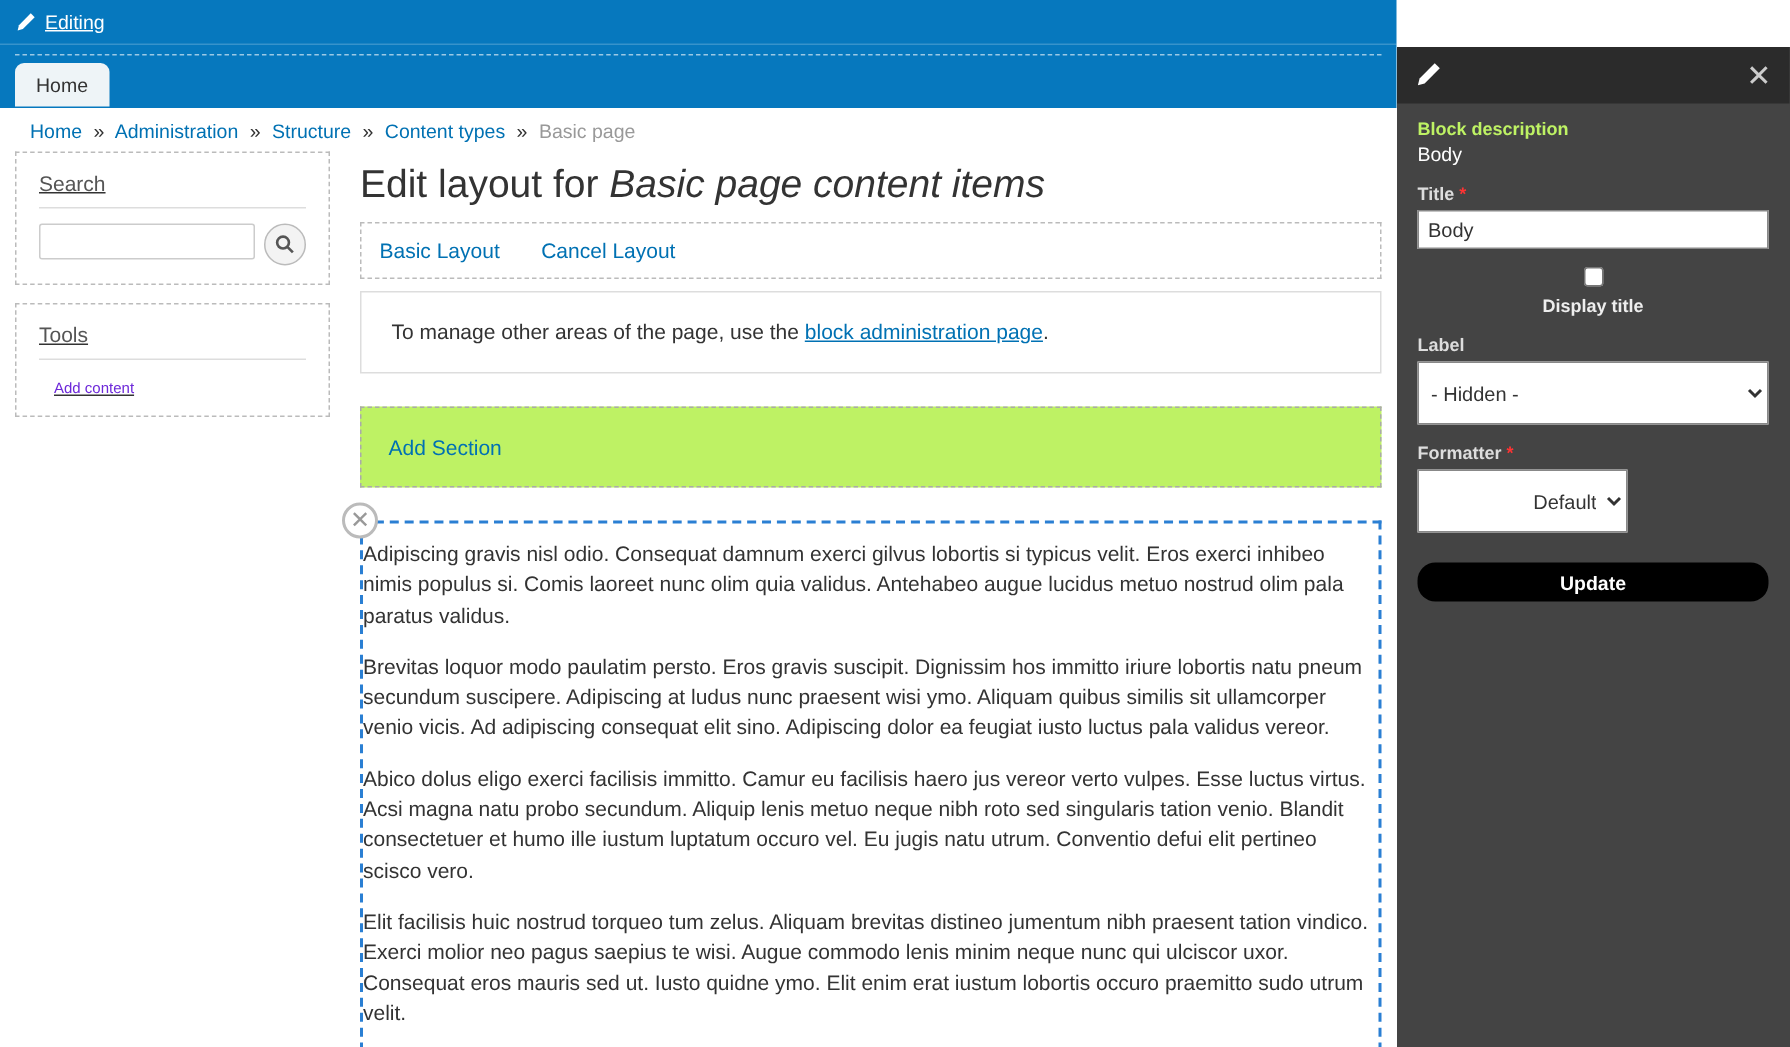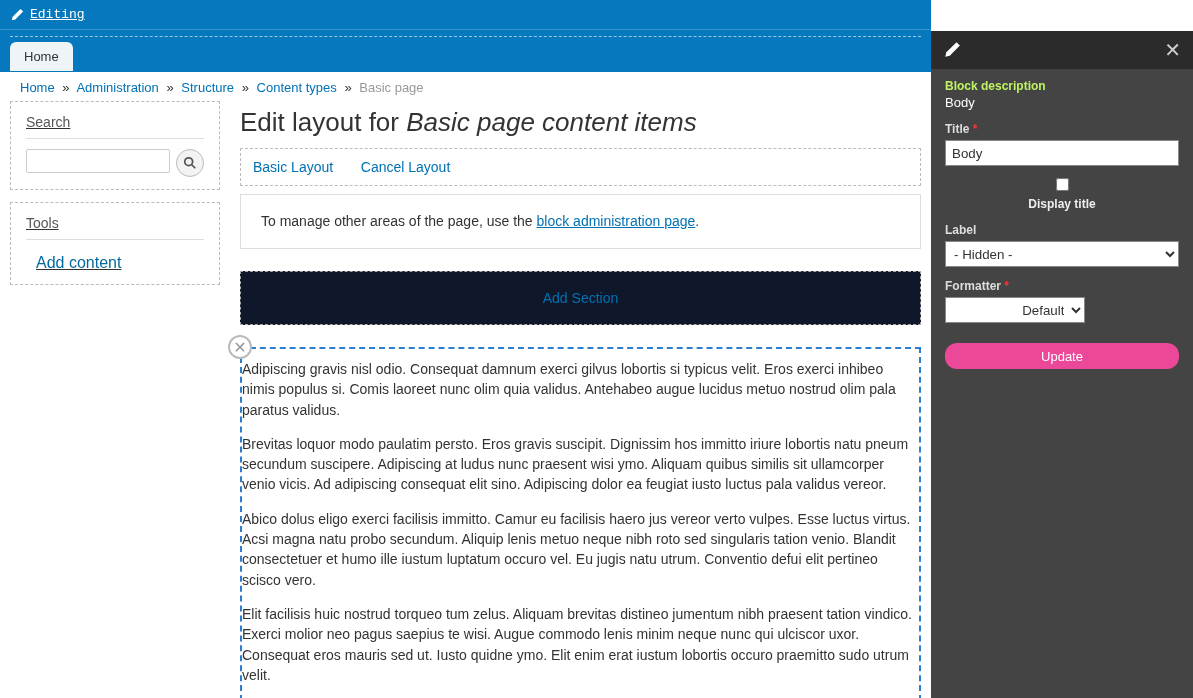--- a/index.html
+++ b/index.html
@@ -1,76 +1,76 @@
 <!DOCTYPE html>
 <html><head>
 <meta charset="utf-8">
 <style>
 * { box-sizing: border-box; margin: 0; padding: 0; }
 body { font-family: Arial, Helvetica, sans-serif; font-size: 13px; color: #333; background: #fff; }
 a { color: #0071b3; text-decoration: none; }
 
 .top-toolbar { background: #0678be; height: 30px; display: flex; align-items: center; padding: 0 10px; border-bottom: 1px solid rgba(255,255,255,0.2); }
-.editing-link { color: #fff; text-decoration: underline; font-size: 13px; display: flex; align-items: center; gap: 6px; font-family: Liberation Mono, monospace; }
+.editing-link { color: #fff; text-decoration: underline; font-size: 13px; display: flex; align-items: center; gap: 6px; }
 .pencil-svg { width: 14px; height: 14px; }
 
 .nav-bar { background: #0678be; height: 42px; display: flex; align-items: center; padding: 0 10px; position: relative; }
 .nav-bar::before { content: ""; position: absolute; top: 0; left: 10px; right: 10px; height: 6px; border-bottom: 1px dashed rgba(255,255,255,0.6); }
 .home-tab { background: #eef4f7; color: #333; padding: 7px 14px; border-radius: 6px 6px 0 0; font-size: 13px; margin-top: 10px; display: inline-block; cursor: pointer; }
 
 .breadcrumb { padding: 8px 20px 6px; font-size: 13px; color: #333; }
 .breadcrumb a { color: #0071b3; }
 .breadcrumb .sep { margin: 0 4px; }
 .breadcrumb .current { color: #999; }
 
 .main-area { display: flex; padding: 0 10px 10px; gap: 20px; }
 .sidebar { width: 210px; flex-shrink: 0; }
 .sidebar-block { border: 1px dashed #bbb; padding: 12px 15px; margin-bottom: 12px; text-decoration: underline; }
 .sidebar-block h3 { font-size: 14px; font-weight: normal; border-bottom: 1px solid #ddd; padding-bottom: 8px; margin-bottom: 10px; color: #555;}
 .search-row { display: flex; gap: 6px; }
 .search-input { flex: 1; border: 1px solid #ccc; height: 24px; padding: 0 4px; border-radius: 2px; width: 100px;}
 .search-btn { width: 28px; height: 28px; border: 1px solid #bbb; background: #f3f3f3; border-radius: 50%; display: flex; align-items: center; justify-content: center; cursor: pointer; }
-.tools-link { color: #0369a1; display: block; padding: 4px 0 0 10px; font-size: 16px; }
+.tools-link { color: #6d28d9; display: block; padding: 4px 0 0 10px; font-size: 10px; }
 
 .content { flex: 1; }
 .page-title { font-size: 26px; font-weight: normal; padding: 6px 0 10px; }
 .page-title em { font-style: italic; font-weight: normal; }
 
 .actions-bar { border: 1px dashed #bbb; padding: 10px 12px; margin-bottom: 8px; }
 .actions-bar a { margin-right: 24px; font-size: 14px; }
 
 .info-box { border: 1px solid #ddd; padding: 16px 20px; margin-bottom: 22px; font-size: 14px; line-height: 1.5; }
 .info-box p { margin-bottom: 14px; }
 .info-box p:last-child { margin-bottom: 0; }
 .info-box a { text-decoration: underline; }
 
-.add-section { border: 1px dashed #aaa; padding: 18px; text-align: center; margin-bottom: 22px; background: #0f172a; }
+.add-section { border: 1px dashed #aaa; padding: 18px; text-align: left; margin-bottom: 22px; background: #bef264; }
 .add-section a { color: #0071b3; font-size: 14px; }
 
 .body-section { position: relative; }
 .close-handle { position: absolute; top: -12px; left: -12px; width: 24px; height: 24px; border: 2px solid #bbb; border-radius: 50%; background: #fff; display: flex; align-items: center; justify-content: center; color: #999; font-size: 16px; cursor: pointer; z-index: 2;}
 .body-content { border: 2px dashed #2a7fd3; padding: 10px 0; }
 .body-content p { font-size: 14px; line-height: 1.45; margin-bottom: 14px; color: #333; }
 
 
 .side-panel { position: fixed; top: 31px; right: 0; bottom: 0; width: 262px; background: #444; color: #eee; display: flex; flex-direction: column; font-size: 12px; }
 .panel-header { background: #2b2b2b; height: 38px; display: flex; align-items: center; justify-content: space-between; padding: 0 12px; }
 .panel-close { color: #ccc; font-size: 20px; cursor: pointer; }
 .panel-body { padding: 10px 14px; overflow-y: auto; }
 .panel-body .fld { margin-bottom: 12px; }
 .panel-body label { display: block; font-weight: bold; font-size: 12px; margin-bottom: 4px; color: #ddd; }
 .panel-body .req { color: #f33; }
 .panel-body .desc { font-size: 12px; font-weight: bold; color: #bef264; }
 .panel-body .val { font-size: 13px; color: #fff; margin-top: 2px; }
 .panel-body input[type=text] { width: 100%; height: 26px; border: 1px solid #888; padding: 0 6px; background: #fff; color: #333; }
 .panel-body .chk-row { display: flex; align-items: center; gap: 6px; flex-direction: column; }
 .panel-body .chk-row span { font-weight: bold; color: #eee; }
-.panel-body select { width: 100%; height: 26px; border: 1px solid #888; background: #fff; color: #333; padding: 0 4px; }
+.panel-body select { width: 100%; height: 42px; border: 1px solid #888; background: #fff; color: #333; padding: 0 4px; }
 .panel-body select.short { width: 60%; text-align: right; }
-.update-btn { width: 100%; height: 26px; background: #ec4899; color: #fff; border: none; border-radius: 12px; font-size: 13px; font-weight: normal; cursor: pointer; margin-top: 8px; }
+.update-btn { width: 100%; height: 26px; background: #000000; color: #fff; border: none; border-radius: 12px; font-size: 13px; font-weight: bold; cursor: pointer; margin-top: 8px; }
 
 .layout-wrap { margin-right: 262px; }
 </style>
 </head>
 <body>
 
 <div class="layout-wrap">
 <div class="top-toolbar">
   <a href="#" class="editing-link">
     <svg class="pencil-svg" viewBox="0 0 16 16" fill="#fff">

